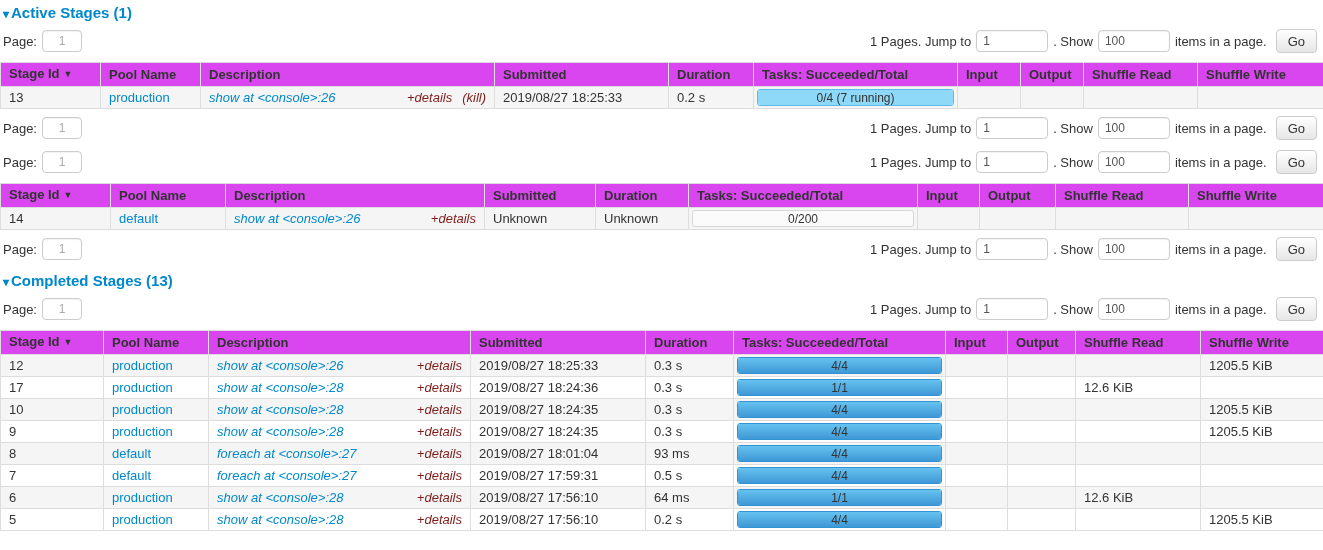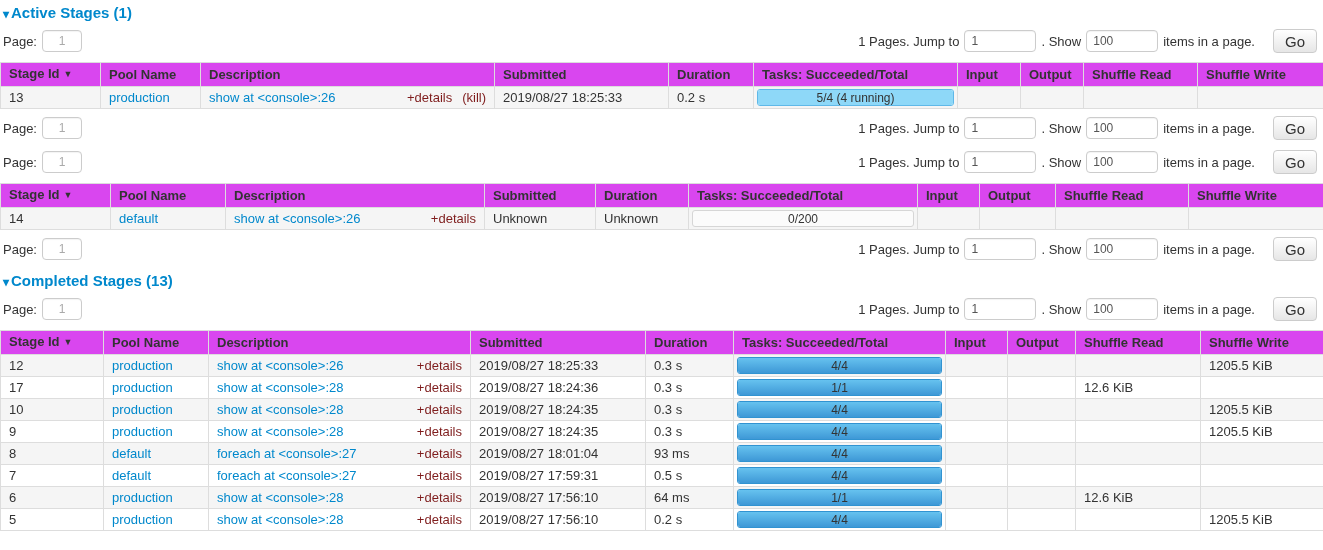--- a/index.html
+++ b/index.html
@@ -28,42 +28,42 @@
   input {
     font-family: "Liberation Sans", sans-serif; font-size: 12px;
     border: 1px solid #cccccc; border-radius: 4px;
     height: 22px; padding: 2px 6px; color: #555555; outline: none;
     box-shadow: inset 0 1px 1px rgba(0,0,0,0.05);
   }
   .page-input { width: 40px; text-align: center; color: #aaaaaa; }
   .jump-input { width: 72px; }
   .show-input { width: 72px; }
   .go-btn {
-    font-family: "Liberation Sans", sans-serif; font-size: 15px; color: #333333;
+    font-family: "Liberation Sans", sans-serif; font-size: 13px; color: #333333;
     background: linear-gradient(#ffffff, #e6e6e6);
     border: 1px solid #cccccc; border-radius: 4px;
-    padding: 2px 11px; height: 24px; cursor: pointer; margin-left: 13px;
+    padding: 2px 11px; height: 24px; cursor: pointer; margin-left: 4px;
   }
 
   
   table {
     width: 1323px; border-collapse: collapse; table-layout: fixed;
     margin: 0 0 6px 0;
   }
   th, td {
     border: 1px solid #dddddd; padding: 3px 8px; text-align: left;
     font-size: 13px; line-height: 15px; height: 22px;
     overflow: hidden; white-space: nowrap;
   }
   th { font-weight: bold; color: #333333; background: #d946ef; }
   th .sort { font-size: 9px; margin-left: 4px; position: relative; top: -1px; }
   tbody tr:nth-child(odd) { background: #f5f5f5; }
   tbody tr:nth-child(even) { background: #ffffff; }
   a.link { color: #0088cc; text-decoration: none; cursor: pointer; }
-  .desc-wrap { display: flex; align-items: flex-start; }
+  .desc-wrap { display: flex; align-items: flex-start; font-style: italic; }
   .gray { color: #7f1d1d; cursor: pointer; }
   .details { margin-left: auto; }
   .kill { margin-left: 10px; }
 
   
   td.tasks-cell { padding: 2px 3px; }
   .progress {
     position: relative; height: 17px; border-radius: 3px;
     border: 1px solid #d6d6d6; background: #fbfbfb; overflow: hidden;
   }
@@ -132,21 +132,21 @@
               <a class="link">show at &lt;console&gt;:26</a>
               <span class="gray details">+details</span>
               <span class="gray kill">(kill)</span>
             </div>
           </td>
           <td>2019/08/27 18:25:33</td>
           <td>0.2 s</td>
           <td class="tasks-cell">
             <div class="progress running">
               <div class="bar running" style="width: 100%;"></div>
-              <span class="bar-label">5/4 (4 running)</span>
+              <span class="bar-label">0/4 (7 running)</span>
             </div>
           </td>
           <td></td>
           <td></td>
           <td></td>
           <td></td>
         </tr>
       </tbody>
     </table>
     <div class="pagination-row">

